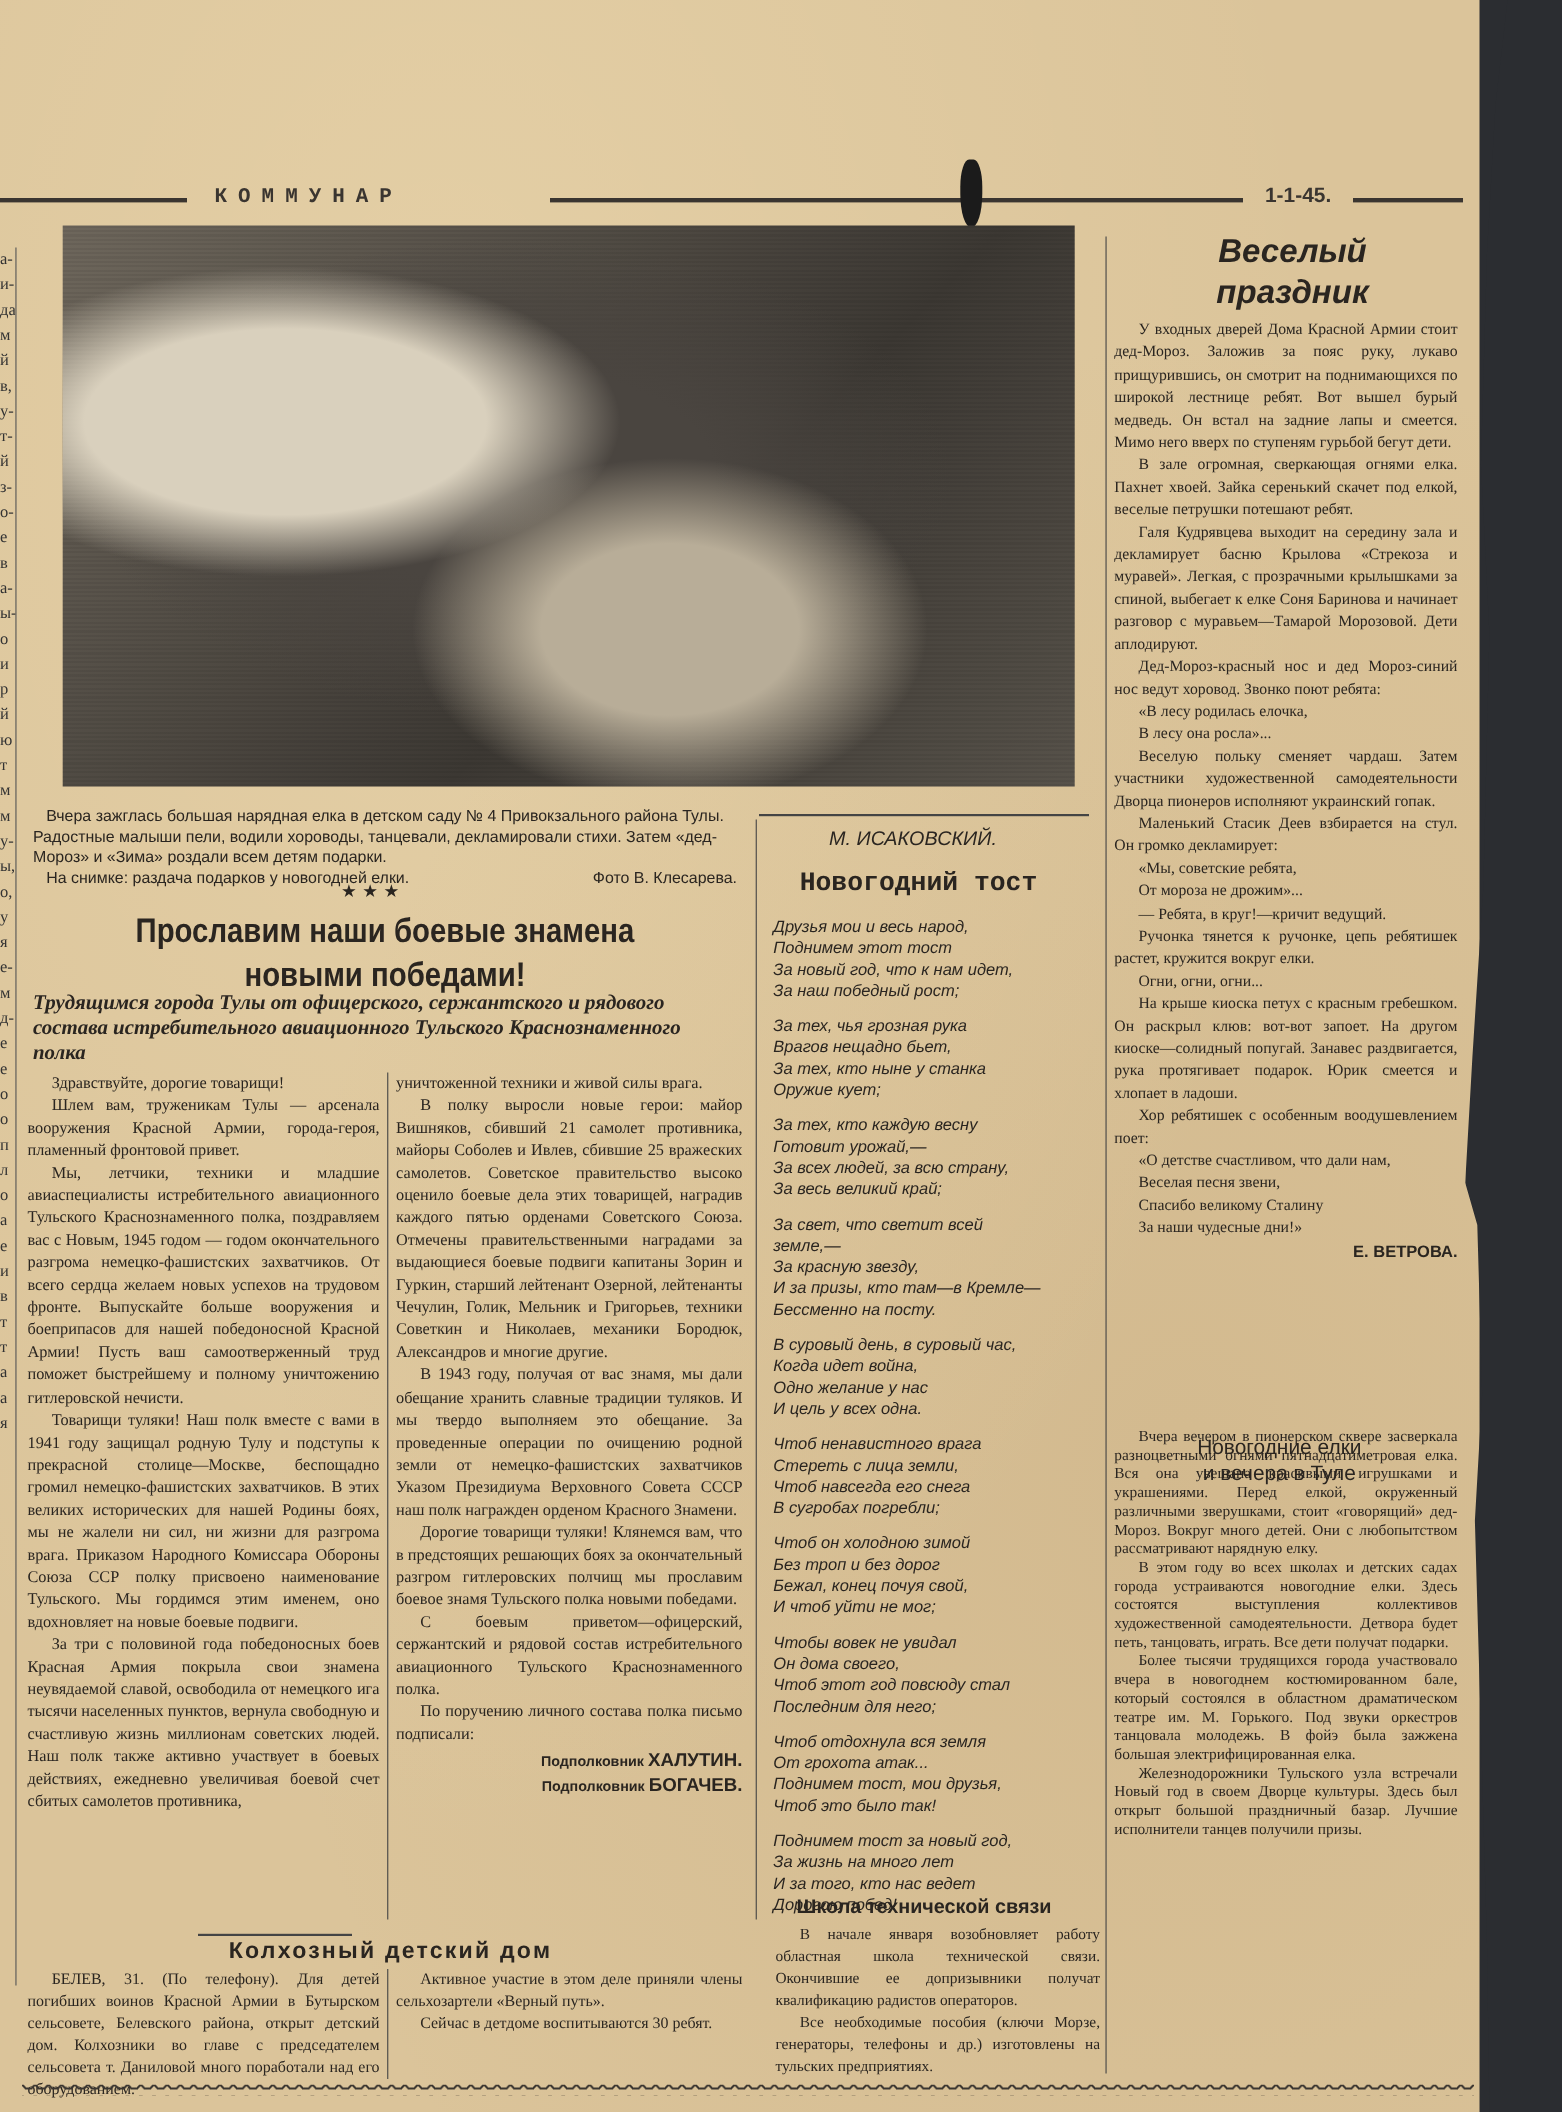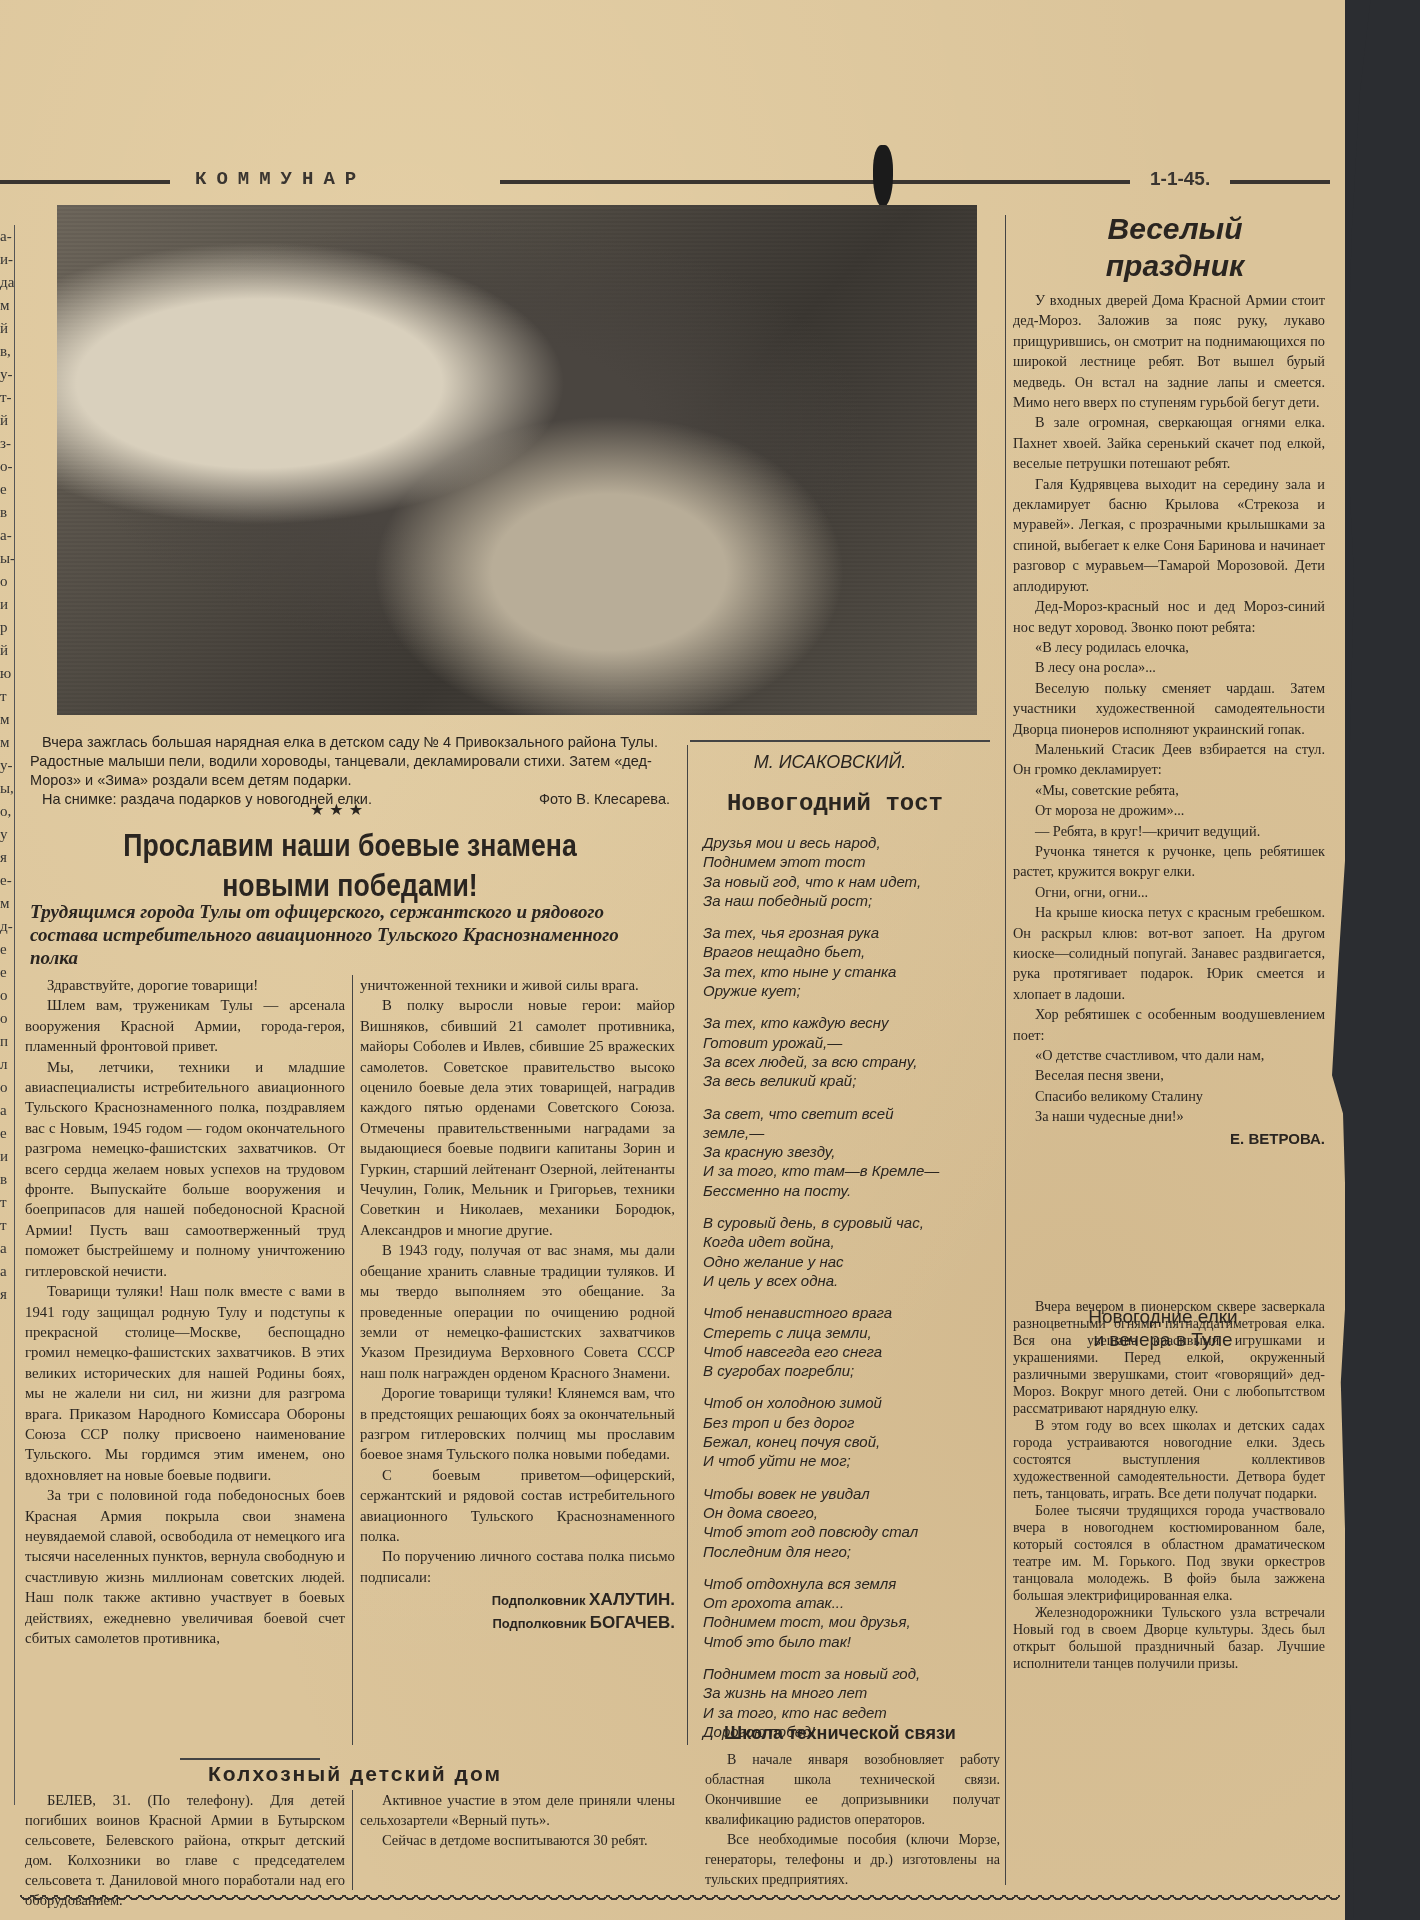--- a/index.html
+++ b/index.html
@@ -244,21 +244,21 @@
       <div class="stanza">
         <div>За тех, кто каждую весну</div>
         <div>Готовит урожай,—</div>
         <div>За всех людей, за всю страну,</div>
         <div>За весь великий край;</div>
       </div>
       <div class="stanza">
         <div>За свет, что светит всей</div>
         <div class="right">земле,—</div>
         <div>За красную звезду,</div>
-        <div>И за того, кто там—в Кремле—</div>
+        <div>И за призы, кто там—в Кремле—</div>
         <div>Бессменно на посту.</div>
       </div>
       <div class="stanza">
         <div>В суровый день, в суровый час,</div>
         <div>Когда идет война,</div>
         <div>Одно желание у нас</div>
         <div>И цель у всех одна.</div>
       </div>
       <div class="stanza">
         <div>Чтоб ненавистного врага</div>

